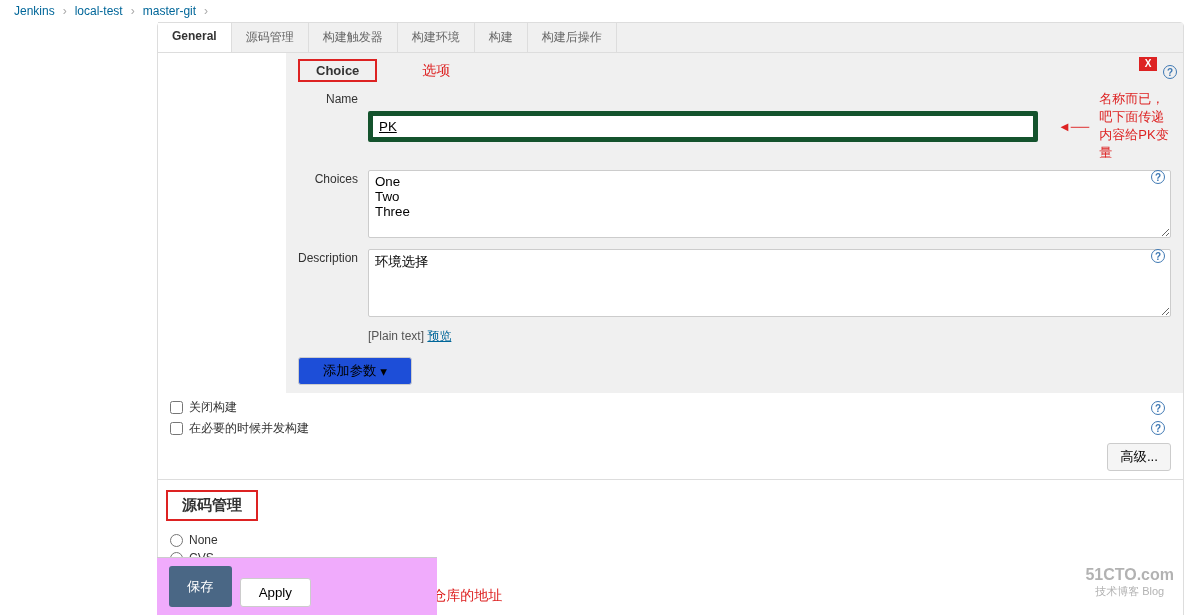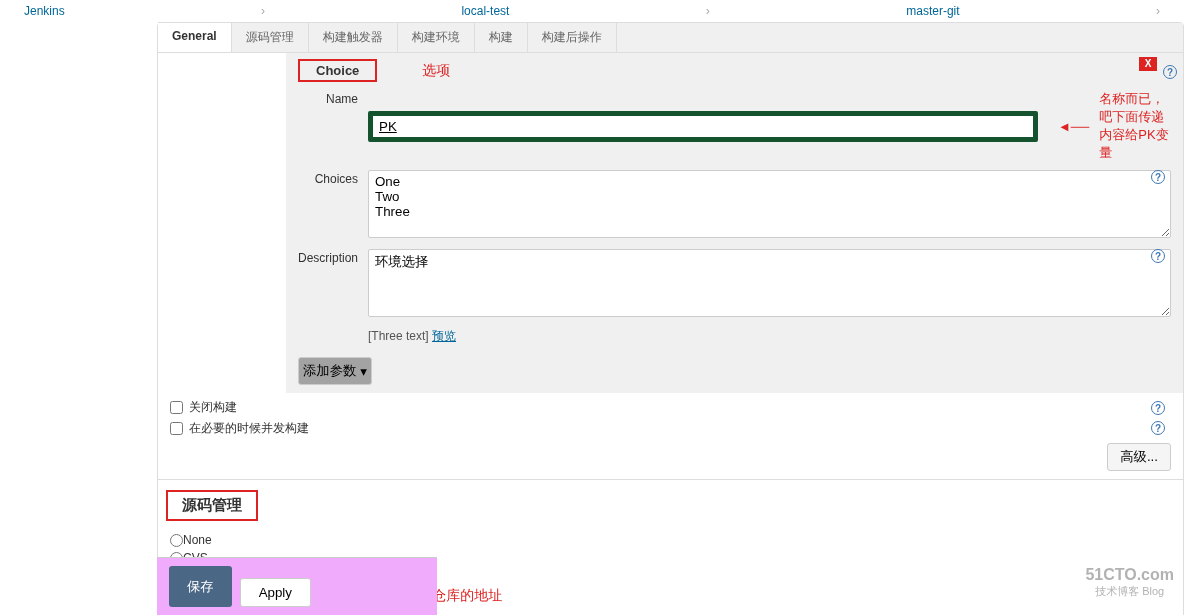--- a/index.html
+++ b/index.html
@@ -1,17 +1,17 @@
 <!DOCTYPE html>
 <html><head>
 <meta charset="utf-8">
 <style>
 * { margin: 0; padding: 0; box-sizing: border-box; font-family: Arial, "Microsoft YaHei", sans-serif; }
 body { background: #fff; font-size: 12px; color: #333; }
-.breadcrumb { display: flex; align-items: center; padding: 4px 24px; gap: 24px; justify-content: space-between; }
+.breadcrumb { display: flex; align-items: center; padding: 4px 14px; gap: 8px; }
 .breadcrumb a { color: #069; text-decoration: none; font-size: 12px; }
 .breadcrumb .sep { color: #aaa; }
 .page { max-width: 1080px; margin: 0 0 0 157px; border: 1px solid #ddd; border-radius: 4px 4px 0 0; }
 .tabs { display: flex; border-bottom: 1px solid #ddd; background: #f0f0f0; }
 .tab { padding: 6px 14px; cursor: pointer; color: #666; border-right: 1px solid #ddd; }
 .tab.active { background: #fff; font-weight: bold; color: #333; border-top: 1px solid #ddd; margin-top: -1px; }
 .content { padding: 0; }
 .param-block { background: #f0f0f0; margin: 0 0 6px 128px; padding: 6px 12px 8px 12px; position: relative; }
 .choice-hdr { display: flex; align-items: center; gap: 10px; margin-bottom: 8px; }
 .choice-box { border: 2px solid #d22; padding: 2px 16px; font-weight: bold; font-size: 13px; }
@@ -19,27 +19,27 @@
 .close-x { background: #d22; color: #fff; border: none; width: 18px; height: 14px; font-size: 10px; font-weight: bold; cursor: pointer; line-height: 12px; position: absolute; right: 26px; top: 4px; }
 .help { color: #3e78b3; border: 1px solid #3e78b3; border-radius: 50%; width: 14px; height: 14px; display: inline-flex; align-items: center; justify-content: center; font-size: 10px; font-weight: bold; position: absolute; right: 6px; cursor: pointer; }
 .field-row { display: flex; margin-bottom: 8px; position: relative; }
 .field-label { width: 60px; text-align: right; margin-right: 10px; color: #333; padding-top: 2px; }
 .field-input { flex: 1; }
 .field-input input[type=text] { width: 100%; padding: 3px 6px; border: 5px solid #14532d; border-radius: 2px; text-decoration: underline; }
 .field-input textarea { width: 100%; padding: 3px 6px; border: 1px solid #ccc; border-radius: 2px; font-family: inherit; resize: vertical; }
 .arrow-annot { color: #d22; font-size: 13px; margin-left: 20px; display: flex; align-items: center; gap: 10px; }
 .plain-text { margin-left: 70px; color: #555; }
 .plain-text a { color: #069; }
-.add-param { background: #a3a3a3; border: 1px solid #ccc; padding: 4px 4px; border-radius: 3px; cursor: pointer; display: inline-flex; align-items: center; gap: 4px; margin-top: 4px; }
+.add-param { background: #1d4ed8; border: 1px solid #ccc; padding: 4px 24px; border-radius: 3px; cursor: pointer; display: inline-flex; align-items: center; gap: 4px; margin-top: 4px; }
 .outer-block { margin: 0 12px 8px 12px; position: relative; }
 .checkbox-row { display: flex; align-items: center; gap: 6px; margin: 4px 0; }
 .right-btn { text-align: right; margin-top: 6px; }
 .std-btn { background: #f5f5f5; border: 1px solid #ccc; padding: 4px 12px; border-radius: 3px; cursor: pointer; }
 .section-title { border: 2px solid #d22; padding: 4px 14px; font-weight: bold; font-size: 15px; color: #333; display: inline-block; margin: 10px 0 8px 8px; }
-.radio-row { display: flex; align-items: center; margin: 4px 12px; }
+.radio-row { display: flex; align-items: center; gap: 6px; margin: 4px 12px; }
 .git-radio { border: 2px solid #d22; padding: 0 4px; display: inline-flex; align-items: center; gap: 4px; }
 .git-section { margin-left: 18px; }
 .repos-label { padding: 6px 0; color: #333; }
 .button-bar { position: fixed; bottom: 0; left: 157px; background: #f0abfc; border-top: 1px solid #ccc; padding: 8px 12px; display: flex; gap: 8px; width: 280px; }
 .save-btn { background: #4a6785; color: #fff; border: none; padding: 6px 18px; border-radius: 3px; cursor: pointer; }
 .apply-btn { background: #fff; border: 1px solid #ccc; padding: 6px 18px; border-radius: 3px; cursor: pointer; margin-top: 12px; }
 .watermark { position: fixed; right: 10px; bottom: 16px; text-align: center; opacity: 0.5; }
 .watermark .w1 { font-weight: bold; font-size: 16px; color: #666; }
 .watermark .w2 { font-size: 11px; color: #666; }
 </style>
@@ -89,21 +89,21 @@
 Two
 Three</textarea></div>
         <span class="help" style="top:0">?</span>
       </div>
       <div class="field-row">
         <div class="field-label">Description</div>
         <div class="field-input"><textarea rows="4" style="">环境选择</textarea></div>
         <span class="help" style="top:0">?</span>
       </div>
       <div class="plain-text">
-        <span>[Three text] </span><a href="#">预览</a>
+        <span>[Plain text] </span><a href="#">预览</a>
       </div>
       <div style="margin-top:8px;">
         <button class="add-param">
             <span>添加参数</span> 
             <span>▾</span>
           </button>
       </div>
     </div>
 
     <div class="outer-block">

